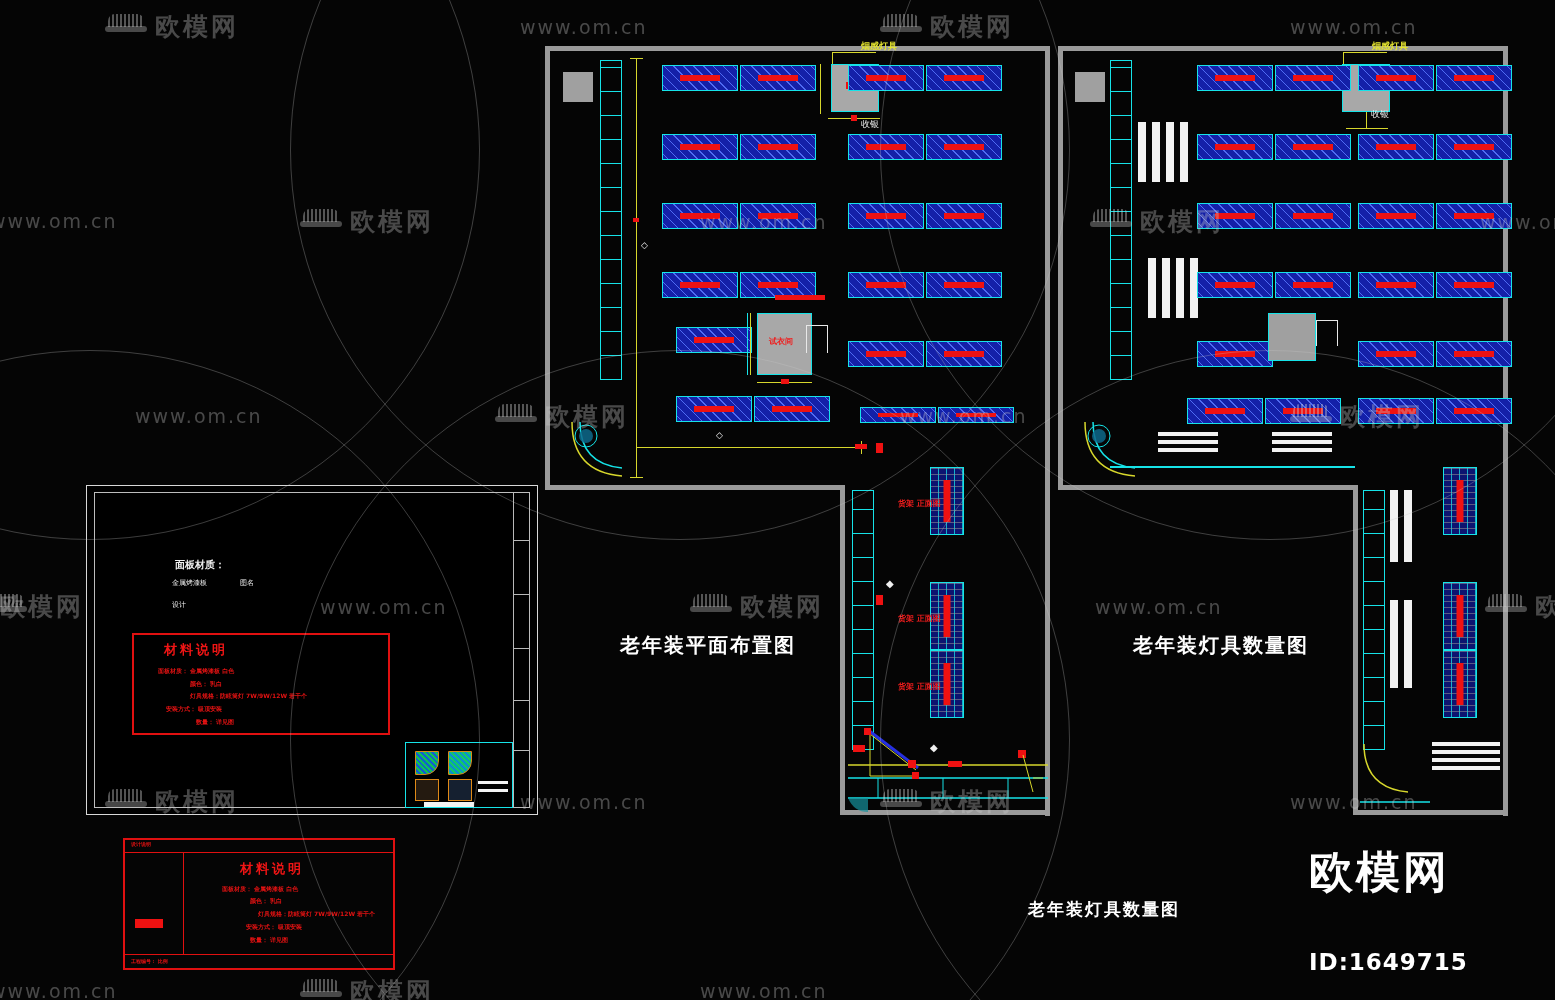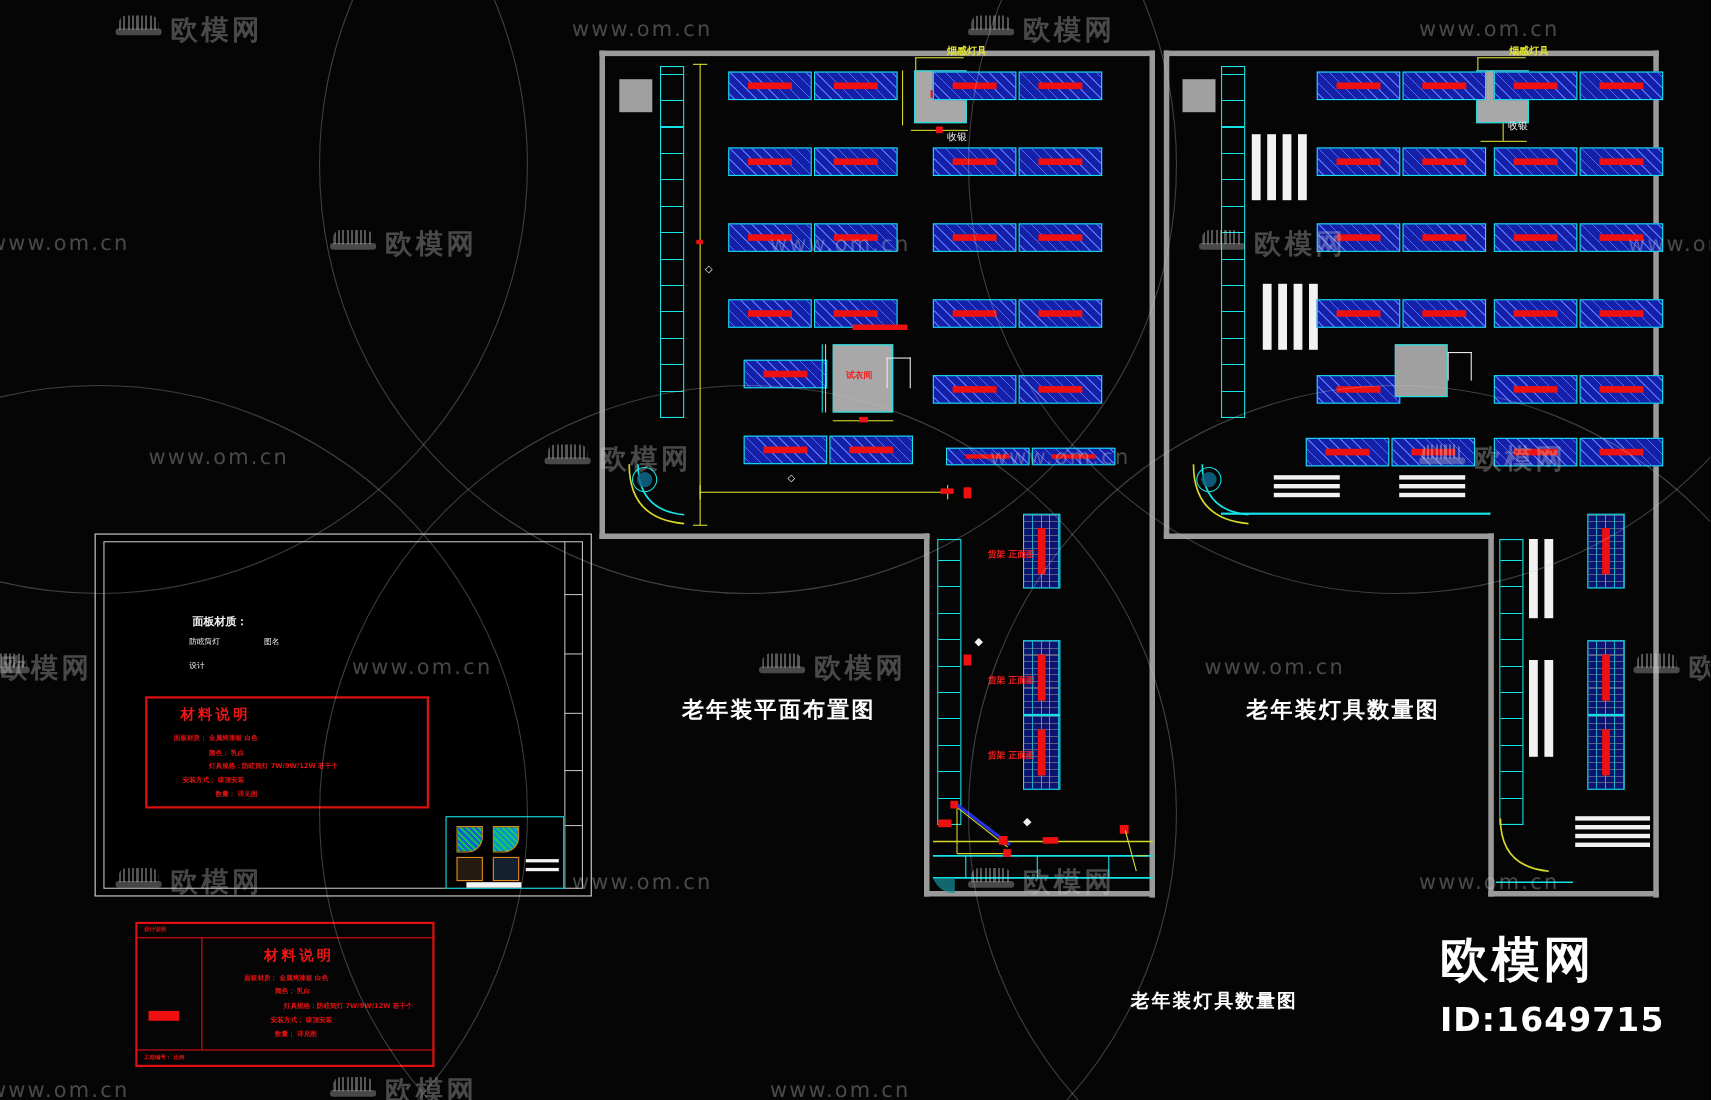--- a/index.html
+++ b/index.html
@@ -465,21 +465,21 @@
   <div class="sheet" style="left:86px; top:485px; width:452px; height:330px;"></div>
   <div class="sheet-inner" style="left:94px; top:492px; width:436px; height:316px;"></div>
   <div class="wall-thin" style="left:513px; top:492px; width:1px; height:316px;"></div>
   <div class="wall-thin" style="left:513px; top:540px; width:17px; height:1px;"></div>
   <div class="wall-thin" style="left:513px; top:594px; width:17px; height:1px;"></div>
   <div class="wall-thin" style="left:513px; top:648px; width:17px; height:1px;"></div>
   <div class="wall-thin" style="left:513px; top:700px; width:17px; height:1px;"></div>
   <div class="wall-thin" style="left:513px; top:750px; width:17px; height:1px;"></div>
 
   <div class="txt txt-white" style="left:175px; top:558px; font-size:10px; font-weight:700;">面板材质：</div>
-  <div class="txt txt-white" style="left:172px; top:578px; font-size:7px;">防眩筒灯</div>
+  <div class="txt txt-white" style="left:172px; top:578px; font-size:7px;">金属烤漆板</div>
   <div class="txt txt-white" style="left:240px; top:578px; font-size:7px;">图名</div>
   <div class="txt txt-white" style="left:172px; top:600px; font-size:7px;">设计</div>
 
   <div class="red-frame" style="left:132px; top:633px; width:258px; height:102px;"></div>
   <div class="mat-title" style="left:164px; top:641px; font-size:13px;">材料说明</div>
   <div class="mat-line" style="left:158px; top:667px; font-size:6px;">面板材质： 金属烤漆板  白色</div>
   <div class="mat-line" style="left:190px; top:680px; font-size:6px;">颜色： 乳白</div>
   <div class="mat-line" style="left:190px; top:692px; font-size:6px;">灯具规格：防眩筒灯 7W/9W/12W 若干个</div>
   <div class="mat-line" style="left:166px; top:705px; font-size:6px;">安装方式： 吸顶安装</div>
   <div class="mat-line" style="left:196px; top:718px; font-size:6px;">数量： 详见图</div>
@@ -590,15 +590,15 @@
     <div class="wm-text" style="left:-10px; top:980px;">www.om.cn</div>
     <div class="wm-sofa" style="left:300px; top:975px;">
         <i></i>
         <b></b>
       </div>
     <div class="wm-text wm-cn" style="left:350px; top:975px;">欧模网</div>
     <div class="wm-text" style="left:700px; top:980px;">www.om.cn</div>
   </div>
 
   <div class="brand" style="left:1309px; top:843px; font-size:44px; letter-spacing:3px; z-index:60;">欧模网</div>
-  <div class="brand" style="left:1309px; top:910px; font-size:30px; letter-spacing:1px; z-index:60;">ID:1649715</div>
+  <div class="brand" style="left:1309px; top:949px; font-size:23px; letter-spacing:1px; z-index:60;">ID:1649715</div>
 
 </div>
 
 </body></html>

